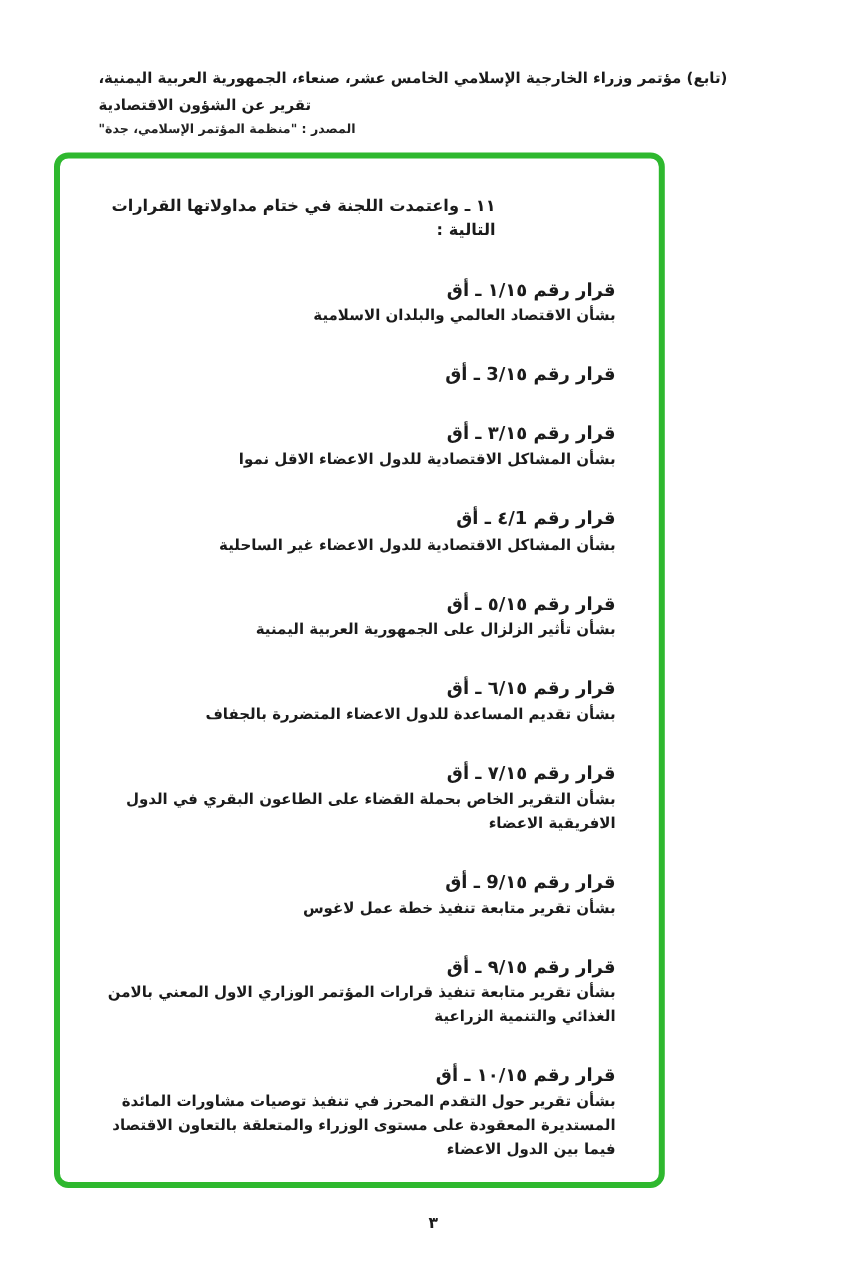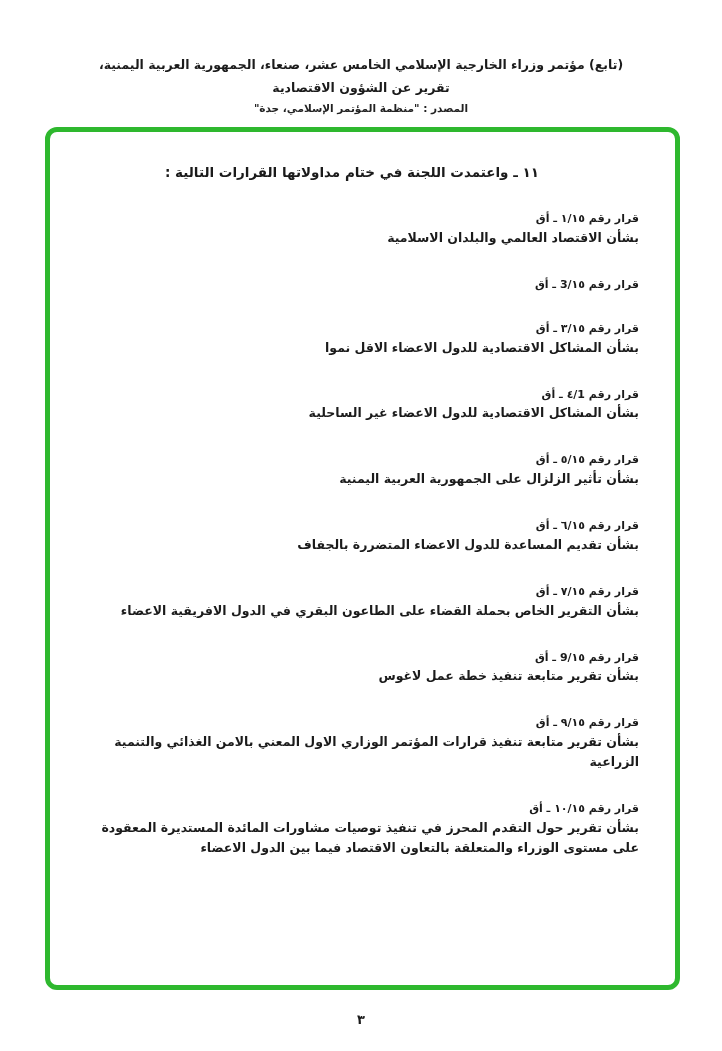--- a/index.html
+++ b/index.html
@@ -16,40 +16,40 @@
     overflow: hidden;
   }
 
   
   .doc-header {
     position: absolute;
     top: 54px;
     right: 82px;
     left: 82px;
     direction: rtl;
-    text-align: center;
+    text-align: left;
   }
   .doc-header .title-line {
     font-size: 12.5px;
     font-weight: bold;
     line-height: 1.8;
   }
   .doc-header .source-line {
     font-size: 10.5px;
     font-weight: bold;
     margin-top: 3px;
     color: #222;
   }
 
   
   .green-frame {
     position: absolute;
     top: 127px;
     left: 45px;
-    width: 635px;
+    width: 509px;
     height: 863px;
     box-sizing: border-box;
     border: 5px solid #2eb82e;
     border-radius: 12px;
     overflow: hidden;
   }
   .frame-content {
     direction: rtl;
     text-align: right;
     padding: 30px 36px 0 28px;
@@ -62,21 +62,21 @@
     line-height: 1.5;
   }
 
   .resolution {
     margin-top: 30px;
   }
   .resolution:first-of-type {
     margin-top: 34px;
   }
   .res-title {
-    font-size: 11px;
+    font-size: 15px;
     font-weight: bold;
     line-height: 1.25;
   }
   .res-subject {
     font-size: 12.5px;
     font-weight: bold;
     margin-top: 2px;
     line-height: 1.6;
     padding-left: 6px;
   }

